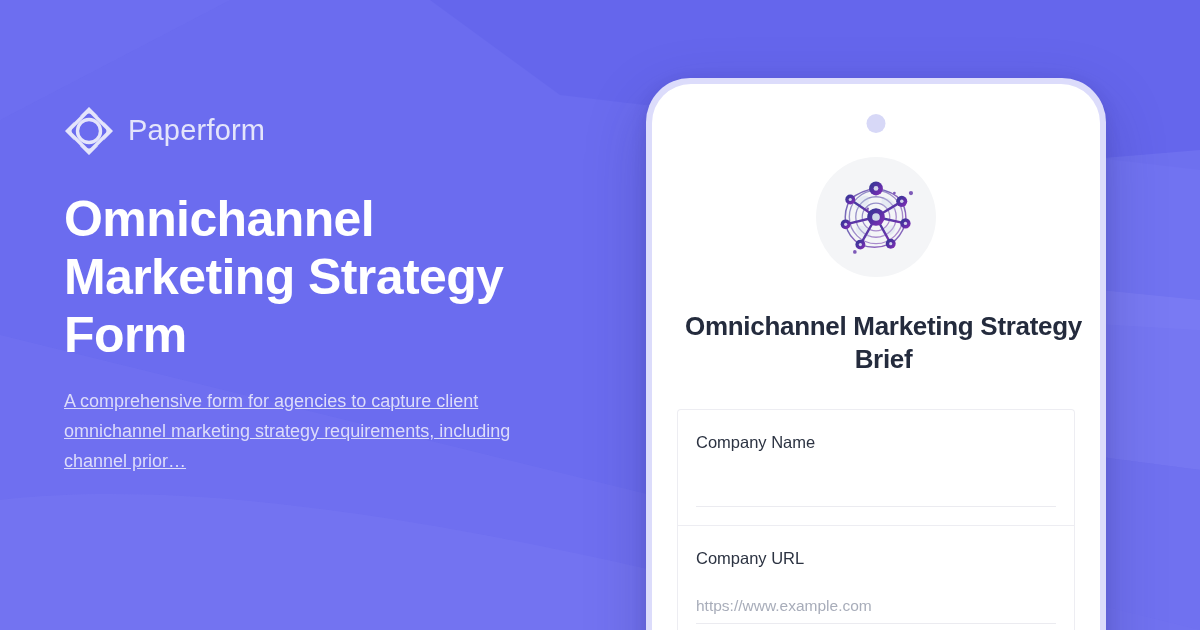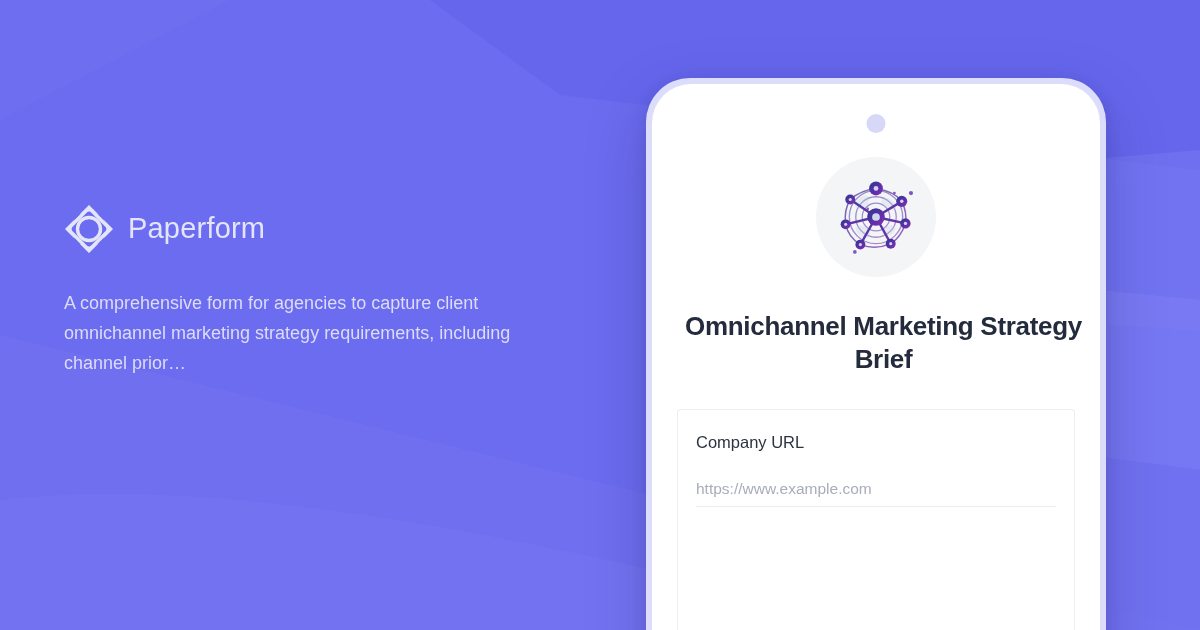--- a/index.html
+++ b/index.html
@@ -45,20 +45,21 @@
     max-width:480px;
     margin-bottom:22px;
   }
 
   .subhead {
     font-size:18px;
     font-weight:400;
     line-height:1.68;
     color:#dcdcfa;
     max-width:470px;
+    text-decoration:underline;
   }
 
   
   .phone {
     position:absolute;
     left:646px; top:78px;
     width:460px; height:600px;
     border-radius:44px 44px 0 0;
     background:#dcdcfb;
     padding:6px 6px 0 6px;
@@ -179,20 +180,21 @@
         <path d="M49 25 L39.5 34.5 A17 17 0 0 0 39.5 15.5 Z"></path>
         <path d="M25 49 L15.5 39.5 A17 17 0 0 0 34.5 39.5 Z"></path>
         <path d="M1 25 L10.5 15.5 A17 17 0 0 0 10.5 34.5 Z"></path>
       </g>
       <path d="M25 4 L46 25 L25 46 L4 25 Z" fill="none" stroke="#e4e5fb" stroke-width="3.4"></path>
       <circle cx="25" cy="25" r="11.5" fill="none" stroke="#e4e5fb" stroke-width="3.4"></circle>
     </svg>
     <span class="brand-word">Paperform</span>
   </div>
 
+  <h1 class="headline">Omnichannel Marketing Strategy Form</h1>
 
   <p class="subhead">A comprehensive form for agencies to capture client omnichannel marketing strategy requirements, including channel prior…</p>
 </div>
 
 <div class="phone">
   <div class="phone-screen">
 
     <div class="camera-dot"></div>
 
     <div class="form-avatar">
@@ -271,20 +273,27 @@
 
         <circle cx="50" cy="50" r="9.5" fill="url(#nodeGrad)"></circle>
         <circle cx="50" cy="50" r="4.2" fill="#cfd9ea"></circle>
       </svg>
     </div>
 
     <div class="form-title">Omnichannel Marketing Strategy Brief</div>
 
     <div class="form-card">
 
+      <div class="field">
+        <div class="field-label">Company Name</div>
+        <div class="field-input-wrap">
+          <input class="field-input" type="text" placeholder="" style="">
+        </div>
+        <div class="field-spacer"></div>
+      </div>
 
       <div class="field">
         <div class="field-label">Company URL</div>
         <div class="field-input-wrap">
           <input class="field-input" type="text" placeholder="https://www.example.com" style="">
         </div>
         <div class="field-spacer"></div>
       </div>
 
     </div>

